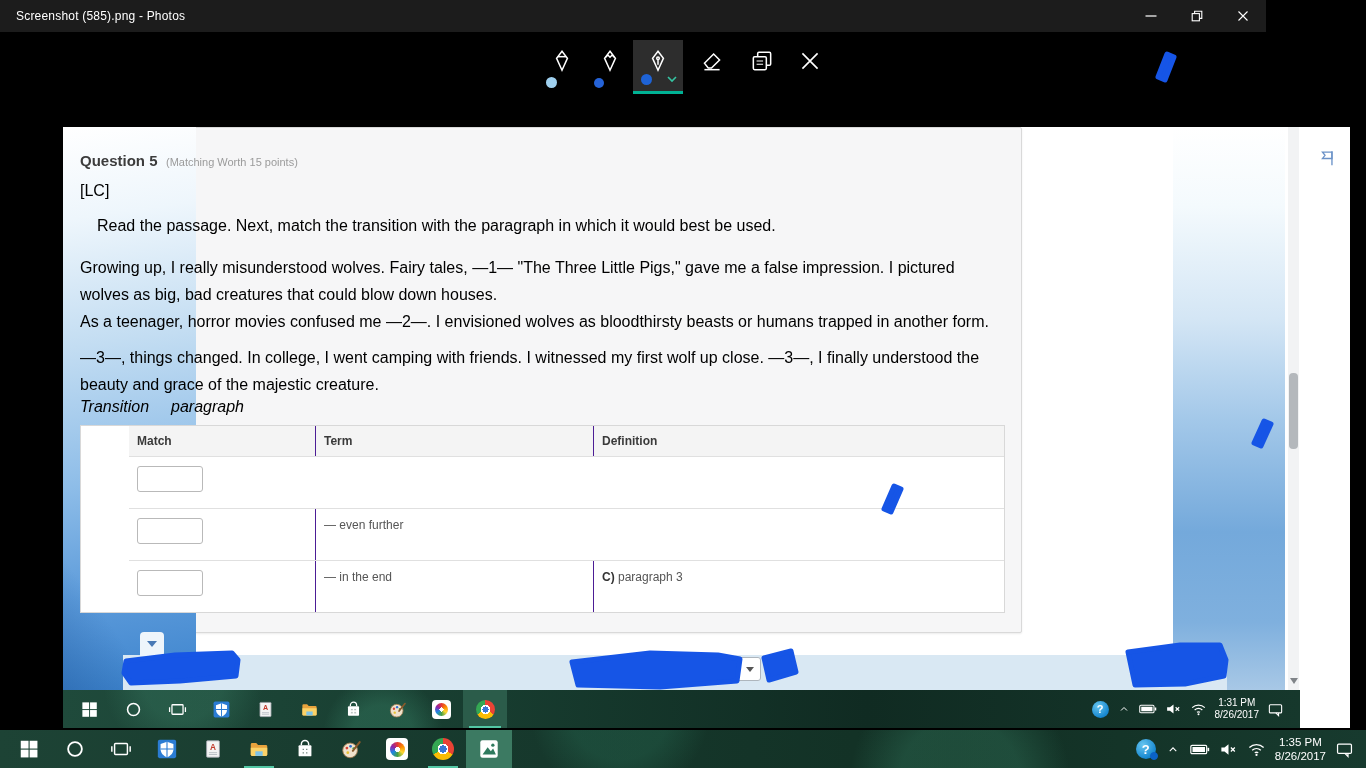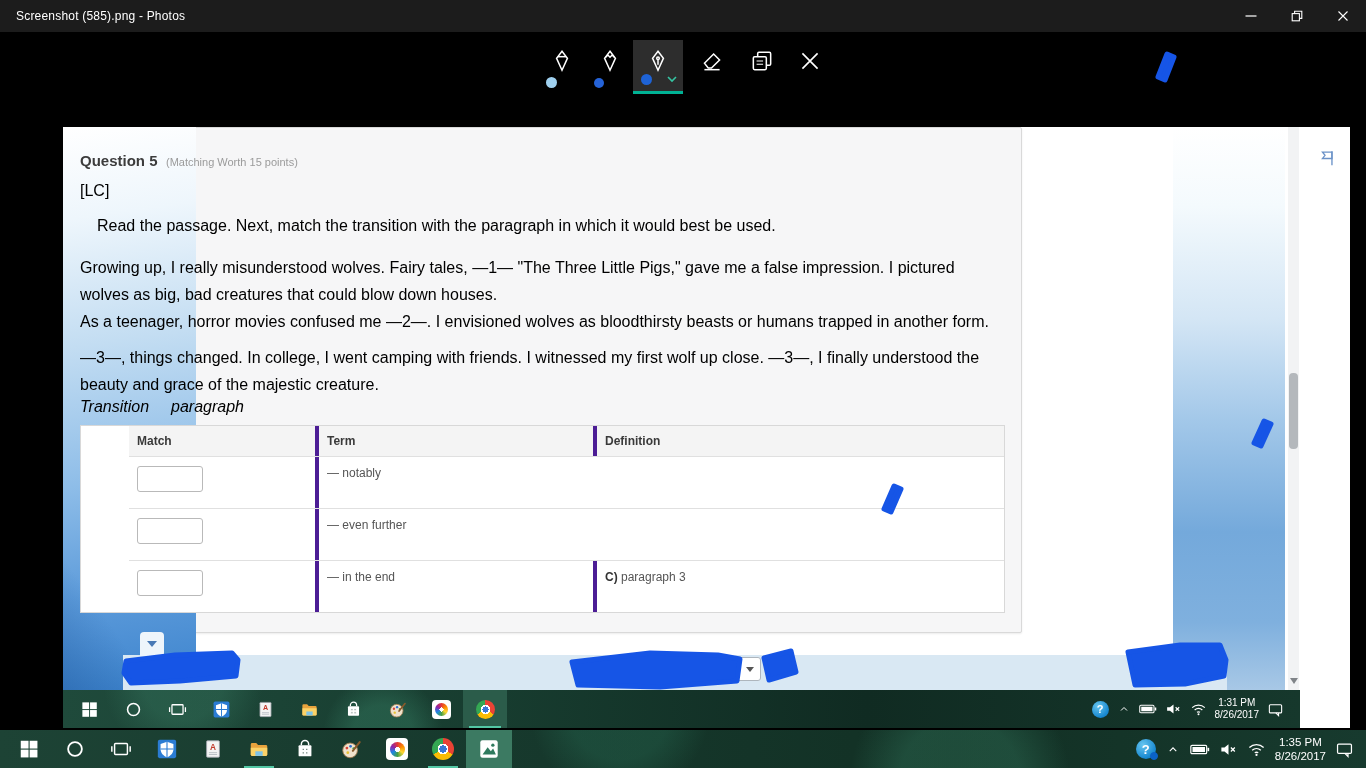--- a/index.html
+++ b/index.html
@@ -1,21 +1,21 @@
 <!DOCTYPE html>
 <html><head>
 <meta charset="utf-8">
 <style>
   * { margin:0; padding:0; box-sizing:border-box; }
   html,body { width:1366px; height:768px; overflow:hidden; background:#000; font-family:"Liberation Sans", sans-serif; }
   .abs { position:absolute; }
   #stage { position:relative; width:1366px; height:768px; background:#000; }
 
   
-  #titlebar { left:0; top:0; width:1366px; height:32px; background:#1c1c1c; display:flex; align-items:center; z-index:40; }
+  #titlebar { left:0; top:0; width:1266px; height:32px; background:#1c1c1c; display:flex; align-items:center; z-index:40; }
   #title-text { color:#ffffff; font-size:12px; padding-left:16px; letter-spacing:.2px; }
   #win-controls { margin-left:auto; display:flex; height:32px; }
   .win-btn { width:46px; height:32px; display:flex; align-items:center; justify-content:center; }
   .win-btn svg { width:14px; height:14px; }
 
   
   #ink-toolbar { left:528px; top:40px; width:300px; height:54px; z-index:45; }
   .tool { position:absolute; width:48px; height:54px; display:flex; align-items:flex-start; justify-content:center; }
   .tool svg.nib { width:26px; height:26px; margin-top:8px; }
   .tool .dot { position:absolute; bottom:6px; left:8px; border-radius:50%; }
@@ -48,21 +48,21 @@
   #p1 { top:127px; } #p2 { top:181px; } #p3 { top:217px; }
   #match-labels { position:absolute; left:17px; top:271px; }
   #match-labels span { margin-right:22px;font-style:italic; }
 
   
   #q-table { position:absolute; left:17px; top:298px; width:925px; border:1px solid #d8d8d8; background:#fff; font-size:12px;padding-left:48px; }
   .t-row { display:grid; grid-template-columns:186px 278px 461px; border-top:1px solid #e0e0e0; }
   .t-row.head { border-top:none; background:#f4f4f4; height:30px; }
   .t-row.head .t-cell { font-weight:bold; color:#3a3a3a; padding-top:8px; }
   .t-row.body { height:52px; }
-  .t-cell { padding:9px 8px 0 8px; border-left:4px solid #4c1d95; color:#555; }
+  .t-cell { padding:9px 8px 0 8px; border-left:1px solid #4c1d95; color:#555; }
   .t-cell:first-child { border-left:none; }
   .match-input { width:66px; height:26px; border:1px solid #b9b9b9; border-radius:3px; background:#fff; margin-top:0px; }
   .def-letter { font-weight:bold; color:#333; }
 
   
   #bottom-bar { left:60px; top:528px; width:1104px; height:35px; background:#d9e8f3; }
   #collapse-tab { left:77px; top:505px; width:24px; height:24px; background:#eef5fb; border-radius:4px 4px 0 0; display:flex; align-items:center; justify-content:center; }
   #collapse-tab .caret { width:0; height:0; border-left:5px solid transparent; border-right:5px solid transparent; border-top:6px solid #4879b5; }
   #bottom-dropdown { left:582px; top:530px; width:116px; height:24px; background:#fff; border:1px solid #aeb6bd; border-radius:3px; }
   #bottom-dropdown .caret { position:absolute; right:6px; top:9px; width:0; height:0; border-left:4px solid transparent; border-right:4px solid transparent; border-top:5px solid #555; }
@@ -225,21 +225,20 @@
       </div>
 
       <div id="q-table">
         <div class="t-row head">
           <div class="t-cell">Match</div>
           <div class="t-cell">Term</div>
           <div class="t-cell">Definition</div>
         </div>
         <div class="t-row body">
           <div class="t-cell"><input class="match-input" style=""></div>
-          <div class="t-cell">— notably</div>
         </div>
         <div class="t-row body">
           <div class="t-cell"><input class="match-input" style=""></div>
           <div class="t-cell">— even further</div>
         </div>
         <div class="t-row body">
           <div class="t-cell"><input class="match-input" style=""></div>
           <div class="t-cell">— in the end</div>
           <div class="t-cell"><span class="def-letter">C)</span><span> paragraph 3</span></div>
         </div>

